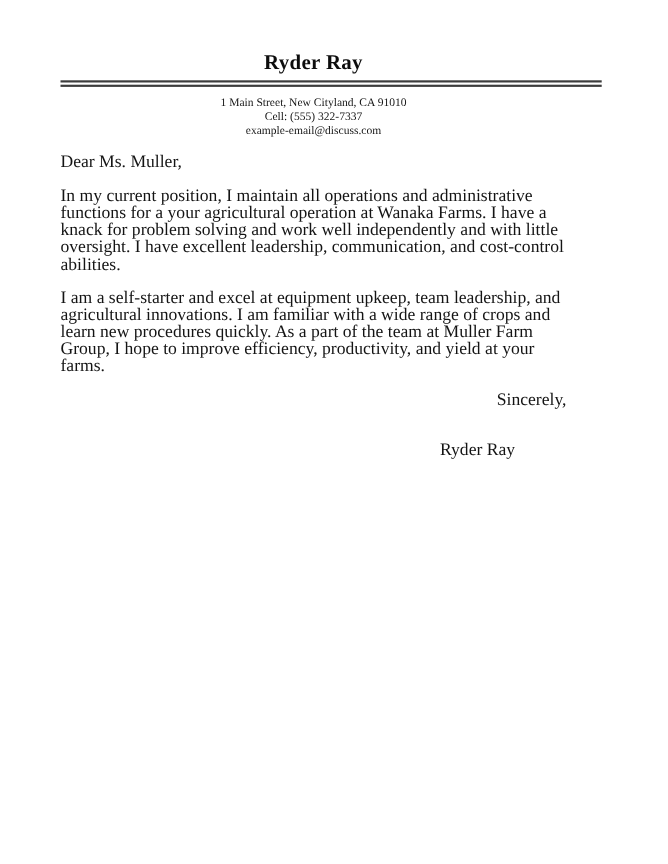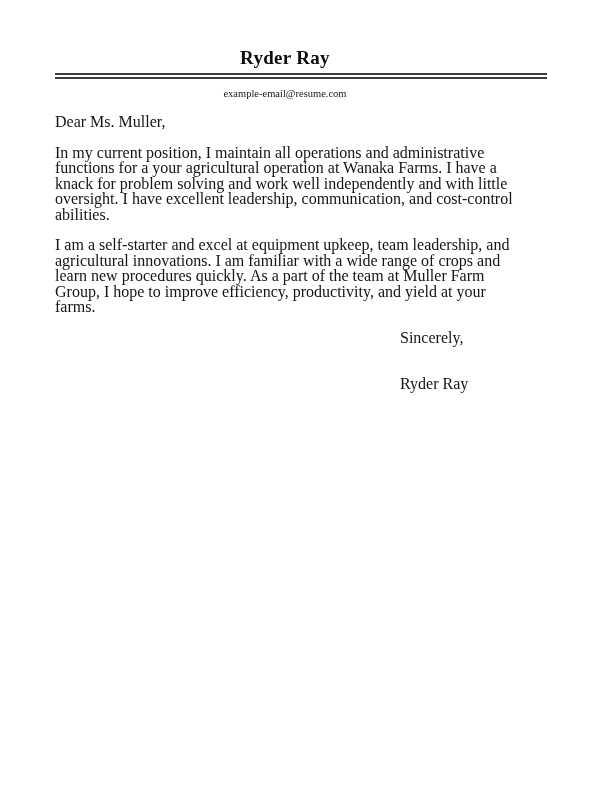--- a/index.html
+++ b/index.html
@@ -53,37 +53,40 @@
   }
   .letter-body p {
     margin: 0 0 15px 0;
   }
   .signature-block {
     margin-left: 345px;
     margin-top: 12px;
   }
   .signature-block .closing {
     margin: 0;
+    text-align: right;
   }
   .signature-block .signature-name {
     margin: 31px 0 0 0;
   }
 </style>
 </head>
 <body>
 
 <div class="page">
 
   <header>
     <h1 class="letterhead-name">Ryder Ray</h1>
 
     <div class="letterhead-divider"></div>
 
     <div class="contact-block">
-      <div>example-email@resume.com</div>
+      <div>1 Main Street, New Cityland, CA 91010</div>
+      <div>Cell: (555) 322-7337</div>
+      <div>example-email@discuss.com</div>
     </div>
   </header>
 
   <main class="letter-body">
     <p>Dear Ms. Muller,</p>
 
 
     <p>In my current position, I maintain all operations and administrative functions for a your agricultural operation at Wanaka Farms. I have a knack for problem solving and work well independently and with little oversight. I have excellent leadership, communication, and cost-control abilities.</p>
 
     <p>I am a self-starter and excel at equipment upkeep, team leadership, and agricultural innovations. I am familiar with a wide range of crops and learn new procedures quickly. As a part of the team at Muller Farm Group, I hope to improve efficiency, productivity, and yield at your farms.</p>

